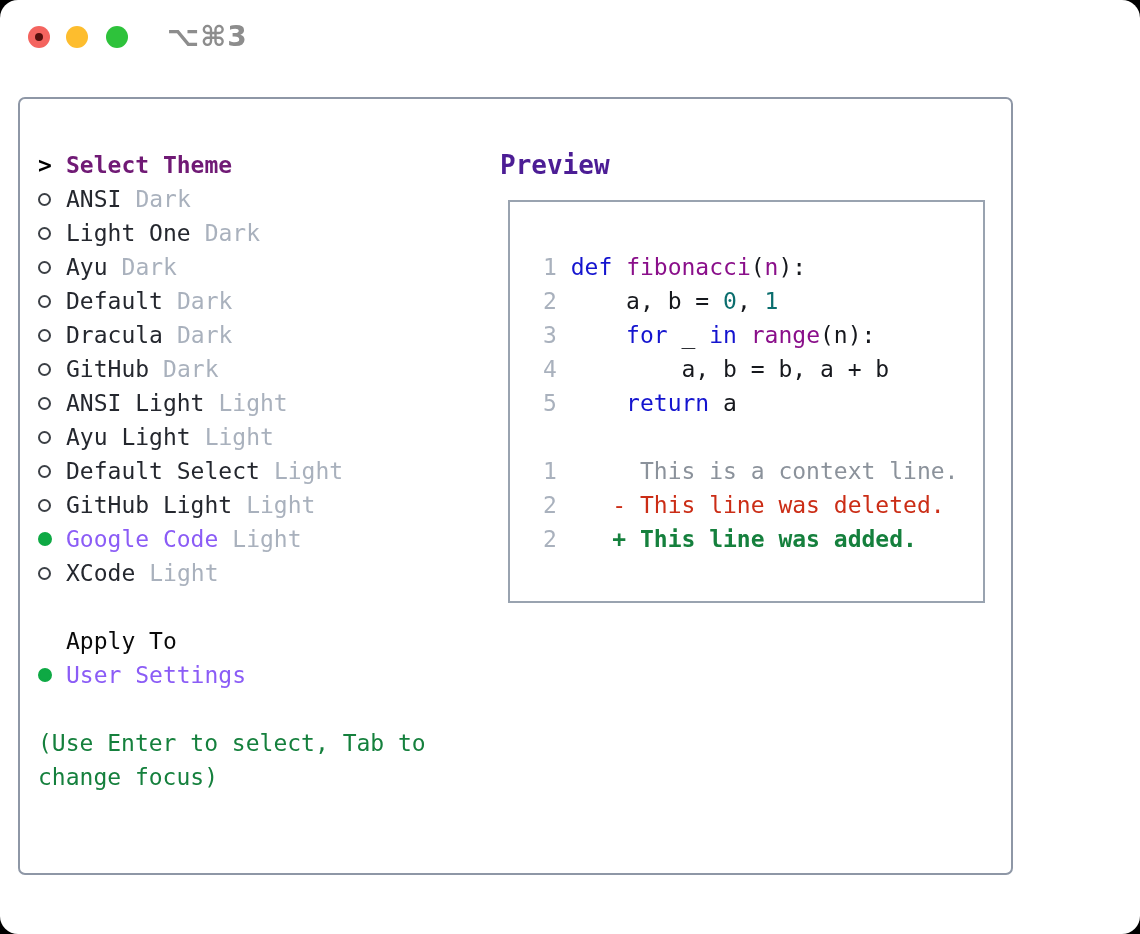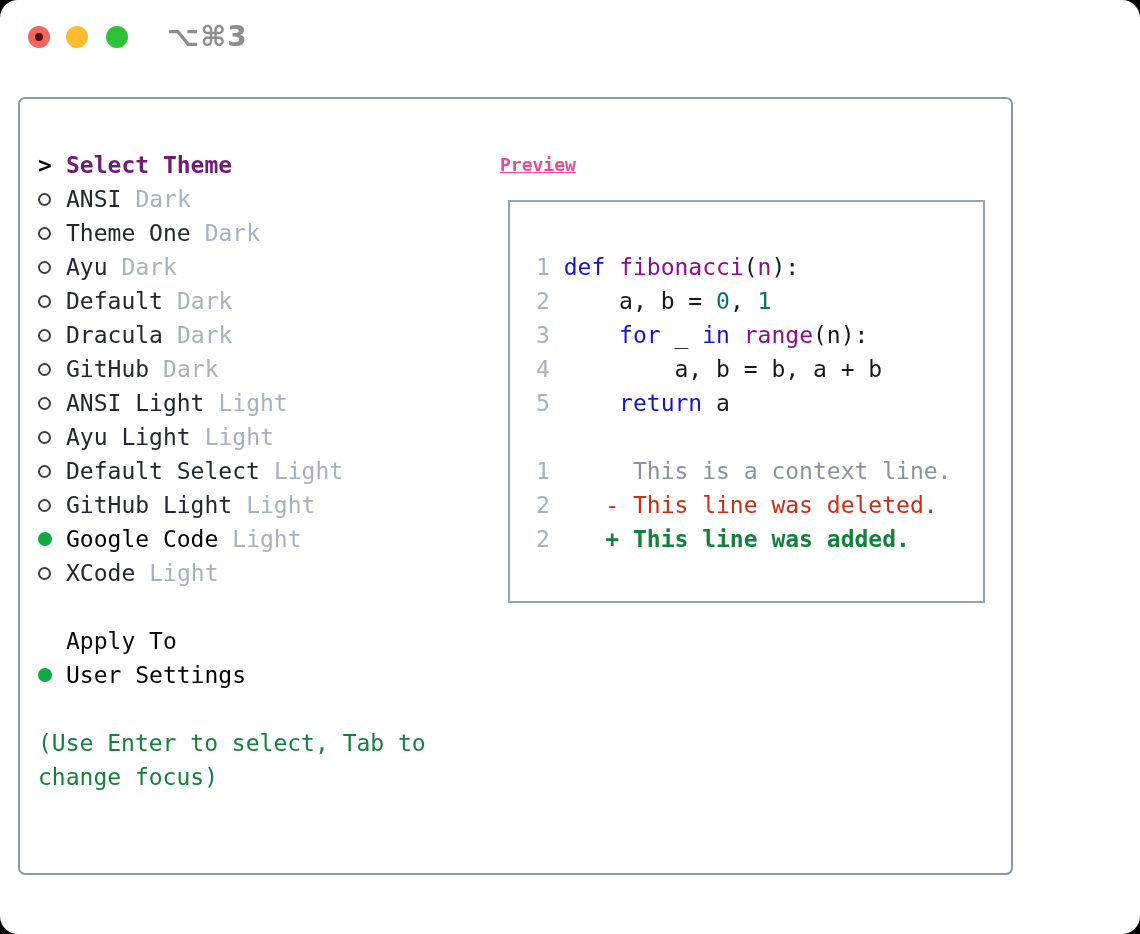--- a/index.html
+++ b/index.html
@@ -17,32 +17,32 @@
   
   .panel{position:absolute;left:18px;top:97px;width:995px;height:778px;box-sizing:border-box;
           border:2px solid #8e97a6;border-radius:7px;background:#fff;}
   
   .left{position:absolute;left:38px;top:148px;font-size:23px;line-height:34px;color:#24272e;}
   .row{display:flex;align-items:center;height:34px;white-space:pre;}
   .mark{width:28px;flex:0 0 28px;display:flex;align-items:center;}
   .caret{font-weight:bold;color:#000;}
   .circle{width:13px;height:13px;border:2px solid #3c4046;border-radius:50%;box-sizing:border-box;}
   .row.selected .circle{width:14px;height:14px;background:#0ea944;border-color:#0ea944;}
-  .row.selected .name{color:#000000;}
+  .row.selected .name{color:#8b5cf6;}
   .hdr{font-weight:bold;color:#701a75;}
   .plainhdr{color:#0a0a0a;}
   .variant{color:#a9b1bd;margin-left:14px;}
   .help{color:#15803d;height:34px;line-height:34px;white-space:pre;}
   .spacer{height:34px;}
   
   .preview-label{position:absolute;left:500px;top:148px;height:34px;line-height:34px;
-          font-weight:bold;font-size:18px;color:#ec4899;text-decoration:underline;}
+          font-weight:bold;font-size:26px;color:#4c1d95;}
   .preview-box{position:absolute;left:508px;top:200px;width:477px;height:403px;
           box-sizing:border-box;border:2px solid #99a3b0;background:#fff;}
-  .code{position:absolute;left:26px;top:48px;font-size:23px;line-height:34px;}
+  .code{position:absolute;left:33px;top:48px;font-size:23px;line-height:34px;}
   .code-line{height:34px;white-space:pre;}
   .ln{color:#a9b1bd;}
   .p{color:#16181d;}
   .kw{color:#1414cf;}
   .fn{color:#8a0f8a;}
   .num{color:#0b6e6e;}
   .ctx{color:#8b929b;}
   .del{color:#cb2d16;}
   .add{color:#15803d;font-weight:bold;}
 </style>
@@ -64,21 +64,21 @@
       <span class="hdr">Select Theme</span>
     </div>
 
     <div class="row">
       <span class="mark"><span class="circle"></span></span>
       <span class="name">ANSI</span>
       <span class="variant">Dark</span>
     </div>
     <div class="row">
       <span class="mark"><span class="circle"></span></span>
-      <span class="name">Theme One</span>
+      <span class="name">Light One</span>
       <span class="variant">Dark</span>
     </div>
     <div class="row">
       <span class="mark"><span class="circle"></span></span>
       <span class="name">Ayu</span>
       <span class="variant">Dark</span>
     </div>
     <div class="row">
       <span class="mark"><span class="circle"></span></span>
       <span class="name">Default</span>

